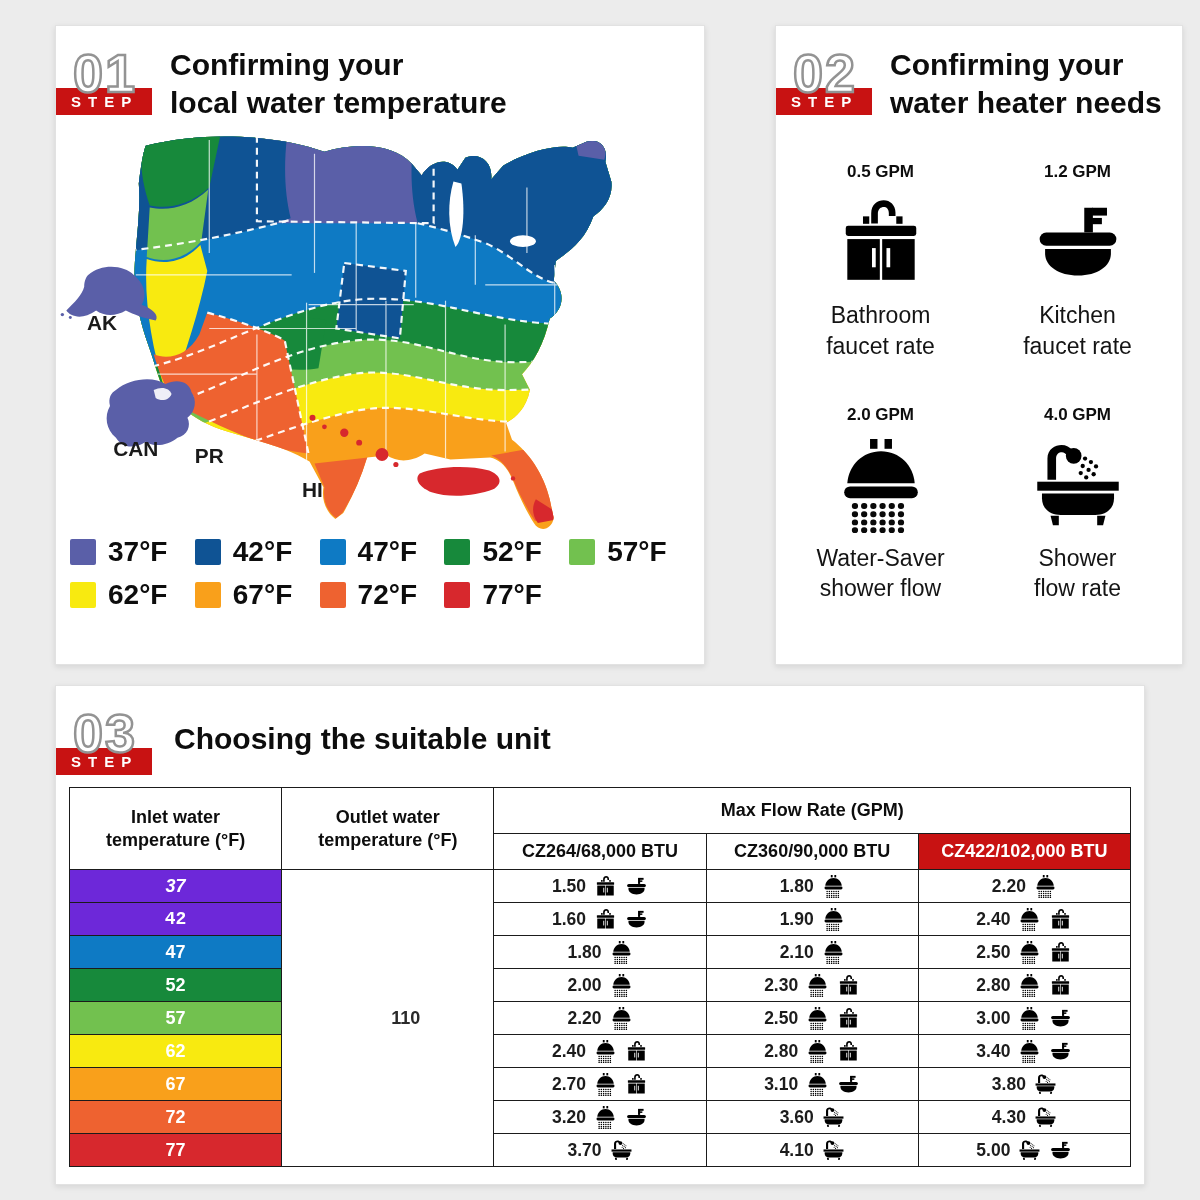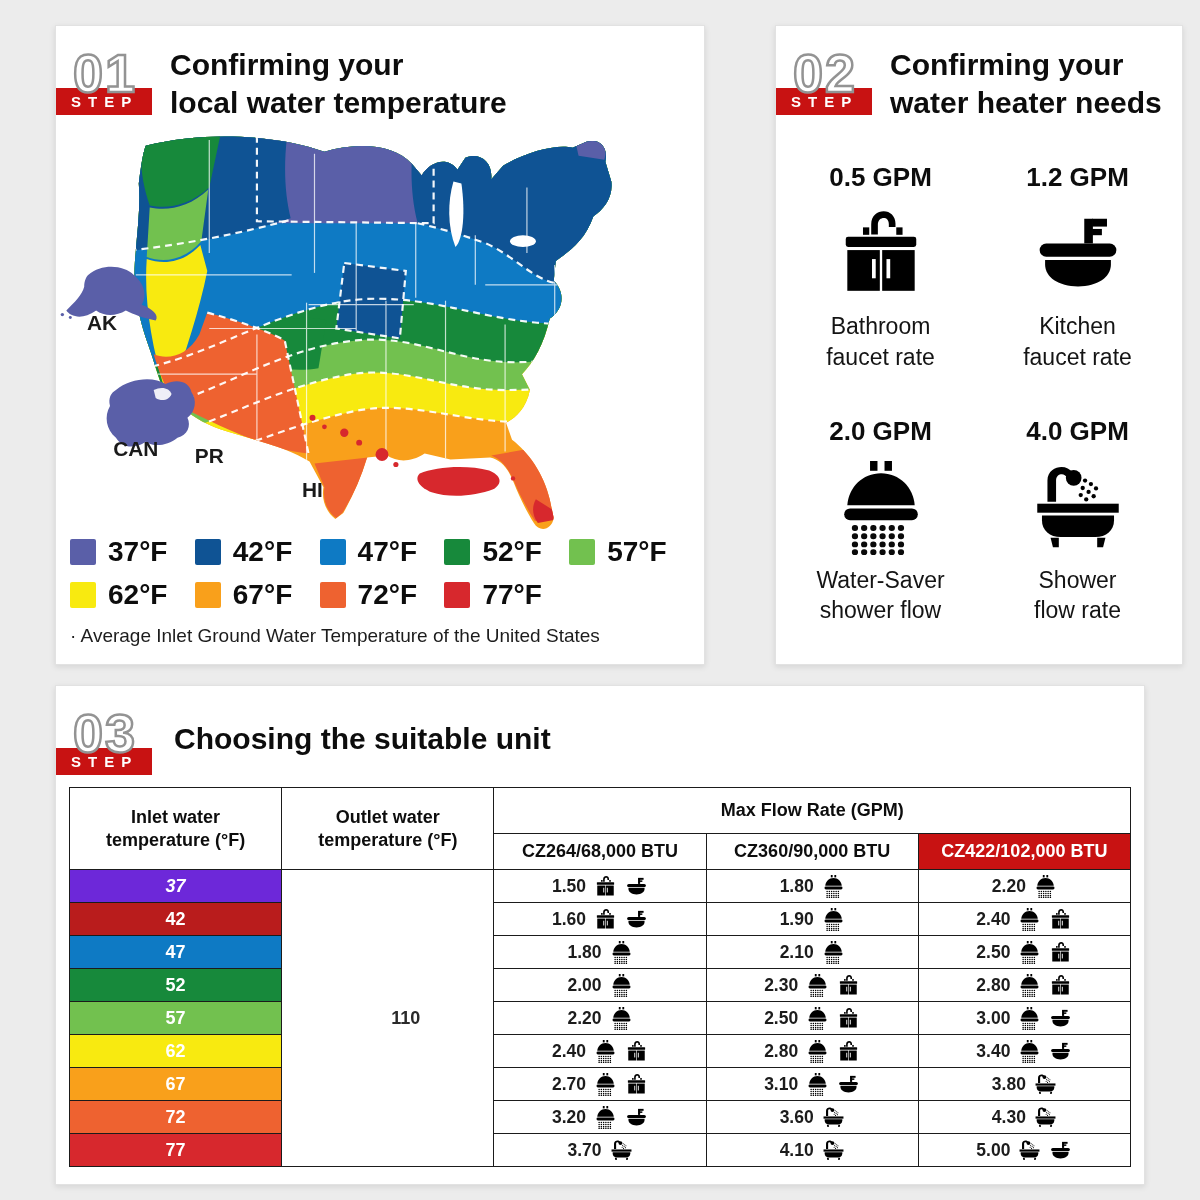--- a/index.html
+++ b/index.html
@@ -48,21 +48,21 @@
   
   .legend{display:grid;grid-template-columns:repeat(5,1fr);row-gap:11px;margin:6px 10px 0 14px;}
   .lg-item{display:flex;align-items:center;gap:12px;}
   .sw{width:26px;height:26px;display:inline-block;border-radius:2px;flex:0 0 auto;}
   .lg-t{font-size:28px;font-weight:800;color:#0d0d0d;text-align:center;}
   .note{font-size:19px;color:#1c1c1c;margin:14px 0 0 14px;}
 
   
   .needs{display:grid;grid-template-columns:1fr 1fr;row-gap:44px;margin:42px 6px 0 6px;}
   .need{display:flex;flex-direction:column;align-items:center;text-align:center;}
-  .gpm{font-size:26px;font-weight:800;color:#0d0d0d;text-align:center;}
+  .gpm{font-size:17px;font-weight:800;color:#0d0d0d;text-align:center;}
   .need svg{width:94px;height:94px;margin:14px 0 10px;color:#0a0a0a;}
   .cap{font-size:23px;color:#141414;line-height:1.32;}
 
   
   table{border-collapse:collapse;margin:12px 13px 0 13px;width:calc(100% - 26px);table-layout:fixed;}
   th,td{border:1.6px solid #1b1b1b;padding:0;}
   thead th{font-size:18px;font-weight:700;color:#0d0d0d;background:#fff;}
   .h1{height:46px;line-height:1.25;}
   .h2{height:36px;font-size:17.5px;}
   th.red{background:var(--red);color:#fff;}
@@ -249,21 +249,20 @@
       </div>
       <div class="lg-item">
         <span class="sw" style="background: rgb(238, 98, 48);"></span>
         <span class="lg-t">72°F</span>
       </div>
       <div class="lg-item">
         <span class="sw" style="background: rgb(215, 40, 45);"></span>
         <span class="lg-t">77°F</span>
       </div>
     </div>
-  <div class="note">· Average Inlet Ground Water Temperature of the United States</div>
 </div>
 
 <div class="panel p2">
   <div class="hdr">
     <div class="badge">
       <div class="num">02</div>
       <div class="bar">STEP</div>
     </div>
     <div class="title">
       <div>Confirming your</div>
@@ -369,21 +368,21 @@
           <td class="flow">
             <div class="w">
               <span class="fv">2.20</span>
               <svg class="ci">
                 <use href="#ic-shower"></use>
               </svg>
             </div>
           </td>
         </tr>
         <tr>
-          <td class="inlet" style="background: #b91c1c;">42</td>
+          <td class="inlet" style="background: #6d28d9; font-family: Liberation Mono, monospace;">42</td>
           <td class="flow">
             <div class="w">
               <span class="fv">1.60</span>
               <svg class="ci">
                 <use href="#ic-vanity"></use>
               </svg>
               <svg class="ci">
                 <use href="#ic-sink"></use>
               </svg>
             </div>

